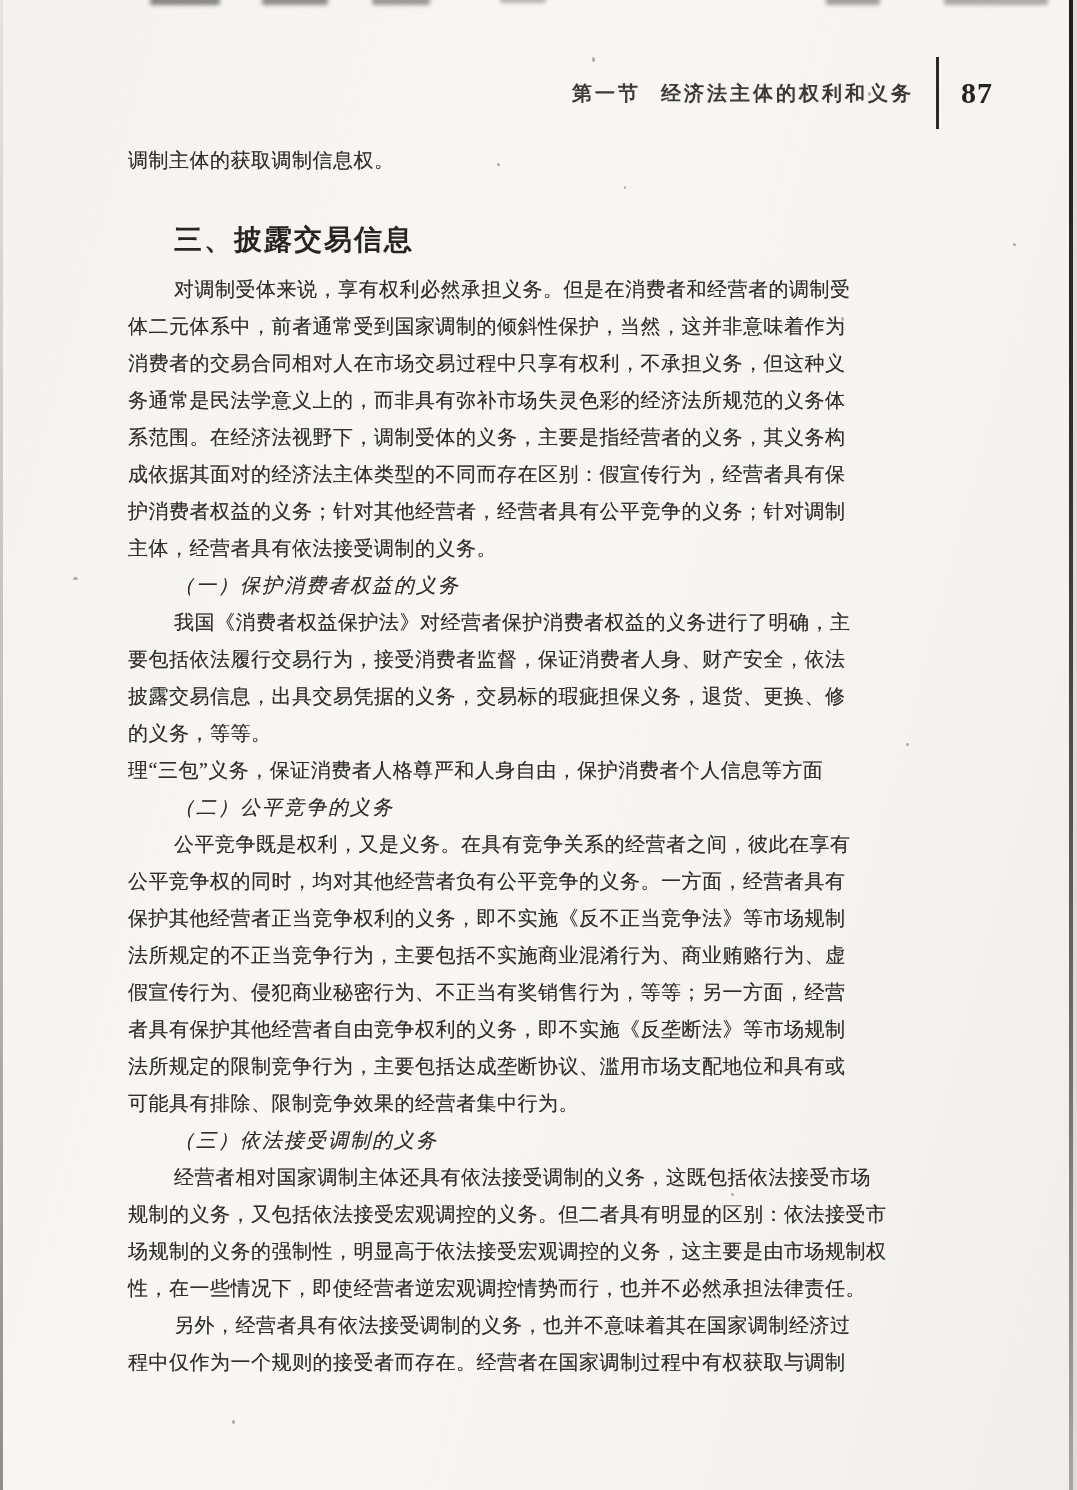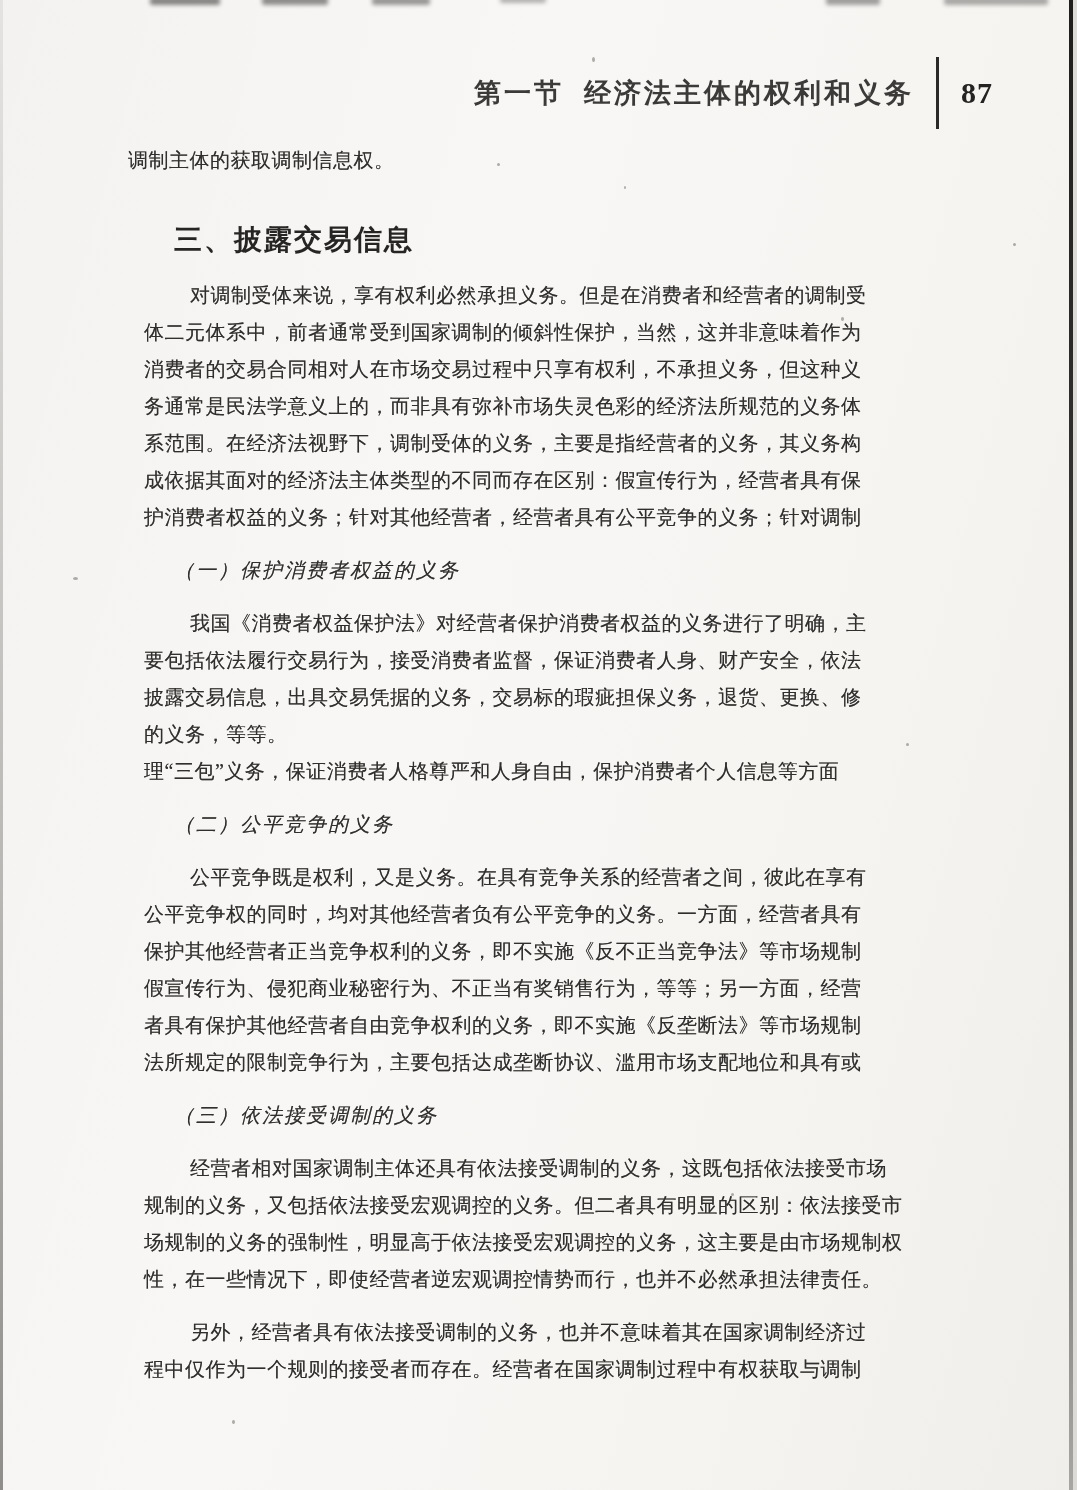--- a/index.html
+++ b/index.html
@@ -13,21 +13,21 @@
     background:linear-gradient(105deg,#f3f2f0 0%,#f8f7f5 38%,#f5f4f1 72%,#efeeeb 100%);
     color:#2e2d2b;
   }
   
   .running-header{
     position:absolute;top:56px;right:84px;height:74px;
     display:flex;align-items:center;gap:22px;
   }
   .rh-title{
     font-family:"Liberation Sans","DejaVu Sans",sans-serif;
-    font-weight:700;font-size:27px;color:#3b3a38;letter-spacing:3px;
+    font-weight:700;font-size:20px;color:#3b3a38;letter-spacing:3px;
     display:flex;gap:20px;white-space:nowrap;
   }
   .rh-rule{width:3px;height:72px;background:#2a2927;}
   .rh-page{
     font-size:30px;font-weight:600;color:#242321;letter-spacing:1px;
     font-family:"Liberation Serif","DejaVu Serif",serif;
   }
   
   .body-text{position:absolute;top:142px;left:128px;width:818px;}
   .line{
@@ -36,21 +36,21 @@
     text-shadow:0 0 .6px rgba(42,40,38,.55);
   }
   .indent{padding-left:46px;}
   .sec-heading{
     margin:40px 0 10px 0;padding-left:46px;
     font-family:"Liberation Sans","DejaVu Sans",sans-serif;
     font-weight:700;font-size:28px;line-height:42px;
     color:#262523;letter-spacing:2px;white-space:nowrap;
   }
   .subheading{font-style:italic;padding-left:46px;letter-spacing:2px;}
-  .para{margin:16px;}
+  .para{margin:0;}
   
   .edge-right{
     position:absolute;top:0;right:4px;width:4px;height:1490px;
     background:linear-gradient(180deg,#1f1e1d 0%,#302f2d 30%,#6a6865 68%,#a8a6a3 100%);
   }
   .edge-right-outer{
     position:absolute;top:0;right:0;width:4px;height:1490px;background:#dddbd8;
   }
   .edge-left{
     position:absolute;top:0;left:0;width:3px;height:1490px;
@@ -84,37 +84,40 @@
       <div class="line">调制主体的获取调制信息权。</div>
       <h2 class="sec-heading">三、披露交易信息</h2>
       <div class="para">
         <div class="line indent">对调制受体来说，享有权利必然承担义务。但是在消费者和经营者的调制受</div>
         <div class="line">体二元体系中，前者通常受到国家调制的倾斜性保护，当然，这并非意味着作为</div>
         <div class="line">消费者的交易合同相对人在市场交易过程中只享有权利，不承担义务，但这种义</div>
         <div class="line">务通常是民法学意义上的，而非具有弥补市场失灵色彩的经济法所规范的义务体</div>
         <div class="line">系范围。在经济法视野下，调制受体的义务，主要是指经营者的义务，其义务构</div>
         <div class="line">成依据其面对的经济法主体类型的不同而存在区别：假宣传行为，经营者具有保</div>
         <div class="line">护消费者权益的义务；针对其他经营者，经营者具有公平竞争的义务；针对调制</div>
+        <div class="line">主体，经营者具有依法接受调制的义务。</div>
       </div>
       <div class="line subheading">（一）保护消费者权益的义务</div>
       <div class="para">
         <div class="line indent">我国《消费者权益保护法》对经营者保护消费者权益的义务进行了明确，主</div>
         <div class="line">要包括依法履行交易行为，接受消费者监督，保证消费者人身、财产安全，依法</div>
         <div class="line">披露交易信息，出具交易凭据的义务，交易标的瑕疵担保义务，退货、更换、修</div>
         <div class="line">的义务，等等。</div>
         <div class="line">理“三包”义务，保证消费者人格尊严和人身自由，保护消费者个人信息等方面</div>
       </div>
       <div class="line subheading">（二）公平竞争的义务</div>
       <div class="para">
         <div class="line indent">公平竞争既是权利，又是义务。在具有竞争关系的经营者之间，彼此在享有</div>
         <div class="line">公平竞争权的同时，均对其他经营者负有公平竞争的义务。一方面，经营者具有</div>
         <div class="line">保护其他经营者正当竞争权利的义务，即不实施《反不正当竞争法》等市场规制</div>
+        <div class="line">法所规定的不正当竞争行为，主要包括不实施商业混淆行为、商业贿赂行为、虚</div>
         <div class="line">假宣传行为、侵犯商业秘密行为、不正当有奖销售行为，等等；另一方面，经营</div>
         <div class="line">者具有保护其他经营者自由竞争权利的义务，即不实施《反垄断法》等市场规制</div>
         <div class="line">法所规定的限制竞争行为，主要包括达成垄断协议、滥用市场支配地位和具有或</div>
+        <div class="line">可能具有排除、限制竞争效果的经营者集中行为。</div>
       </div>
       <div class="line subheading">（三）依法接受调制的义务</div>
       <div class="para">
         <div class="line indent">经营者相对国家调制主体还具有依法接受调制的义务，这既包括依法接受市场</div>
         <div class="line">规制的义务，又包括依法接受宏观调控的义务。但二者具有明显的区别：依法接受市</div>
         <div class="line">场规制的义务的强制性，明显高于依法接受宏观调控的义务，这主要是由市场规制权</div>
         <div class="line">性，在一些情况下，即使经营者逆宏观调控情势而行，也并不必然承担法律责任。</div>
       </div>
       <div class="para">
         <div class="line indent">另外，经营者具有依法接受调制的义务，也并不意味着其在国家调制经济过</div>

